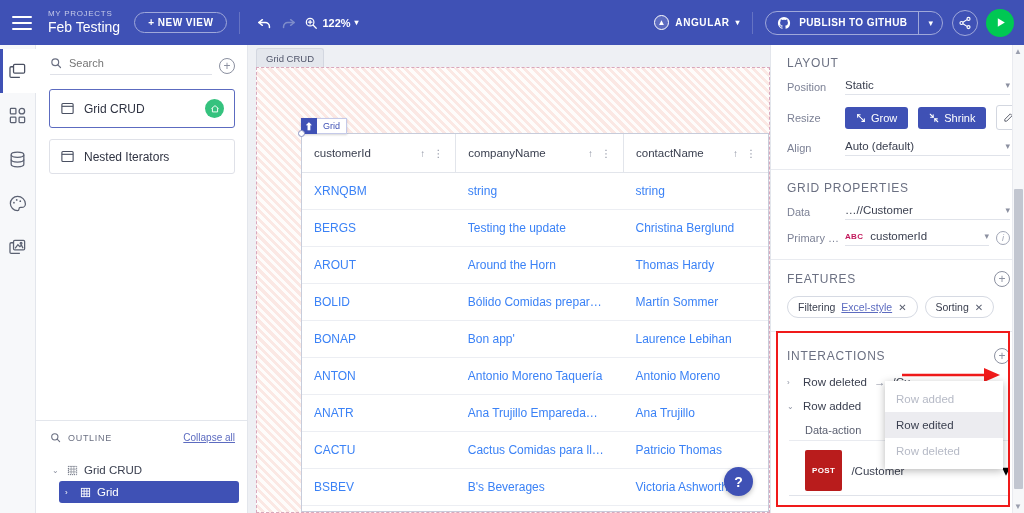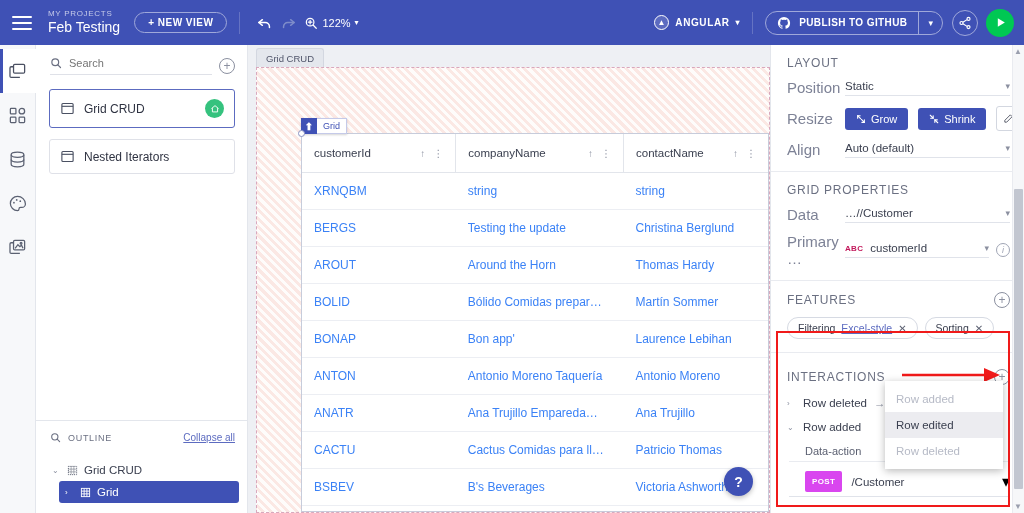--- a/index.html
+++ b/index.html
@@ -25,21 +25,21 @@
   .proj { line-height: 1.05; margin-right: 14px; }
   .proj .lbl { font-size: 8px; letter-spacing: .7px; color: #c5cae9; text-transform: uppercase; display: block; margin-bottom: 2px; }
   .proj .nm { font-size: 14px; color: #fff; display: block; }
   .newview {
     border: 1px solid #9fa8da; border-radius: 20px;
     padding: 4px 13px; font-size: 10px; font-weight: bold; letter-spacing: .5px;
     color: #fff; background: transparent; cursor: pointer; white-space: nowrap;
   }
   .hdr-div { width: 1px; height: 22px; background: #6573c3; margin: 0 12px; }
   .icbtn { width: 24px; height: 24px; display: flex; align-items: center; justify-content: center; cursor: pointer; }
-  .zoomctl { display: flex; align-items: center; gap: 4px; font-size: 11px; font-weight: normal; cursor: pointer; margin-left: 4px; }
+  .zoomctl { display: flex; align-items: center; gap: 4px; font-size: 11px; font-weight: bold; cursor: pointer; margin-left: 4px; }
   .spacer { flex: 1; }
   .ngblock { display: flex; align-items: center; gap: 6px; font-size: 10px; font-weight: bold; letter-spacing: .6px; cursor: pointer; }
   .nglogo { width: 15px; height: 15px; border-radius: 50%; background: #5c6bc0; border: 1.5px solid #fff; display: flex; align-items: center; justify-content: center; font-size: 8px; }
   .pub {
     display: flex; align-items: stretch;
     border: 1px solid #9fa8da; border-radius: 20px; overflow: hidden; cursor: pointer;
   }
   .pub-main { display: flex; align-items: center; gap: 8px; padding: 4px 11px; font-size: 10px; font-weight: bold; letter-spacing: .4px; }
   .pub-div { width: 1px; background: #9fa8da; }
   .pub-caret { display: flex; align-items: center; padding: 0 9px; font-size: 9px; }
@@ -113,36 +113,36 @@
 
   .helpbtn { position: absolute; right: 16px; bottom: 16px; width: 29px; height: 29px; border-radius: 50%; background: #3f51b5; color: #fff; display: flex; align-items: center; justify-content: center; font-size: 14px; font-weight: bold; cursor: pointer; box-shadow: 0 2px 5px rgba(0,0,0,.25); z-index: 10; }
 
   
   .rpanel { width: 254px; min-width: 254px; background: #fff; border-left: 1px solid #e3e6ec; position: relative; display: flex; flex-direction: column; }
   .rp-scroll { flex: 1; overflow: hidden; position: relative; }
   .sect { padding: 11px 14px 13px 16px; border-bottom: 1px solid #e9ebf0; }
   .sect-hd { display: flex; align-items: center; justify-content: space-between; margin-bottom: 9px; }
   .sect-t { font-size: 12px; letter-spacing: .75px; color: #6b7082; text-transform: uppercase; }
   .prow { display: flex; align-items: center; margin-bottom: 10px; }
-  .plab { width: 58px; min-width: 58px; font-size: 15px; color: #7d8296; }
+  .plab { width: 58px; min-width: 58px; font-size: 11px; color: #7d8296; }
   .pval { flex: 1; display: flex; align-items: center; border-bottom: 1px solid #e0e3ea; padding-bottom: 3px; font-size: 11.5px; color: #3b4050; cursor: pointer; }
   .pval .v { flex: 1; }
   .pval .cv { font-size: 9px; color: #8b90a0; }
   .btn-pri { background: #3f51b5; color: #fff; border: none; border-radius: 3px; font-size: 11px; padding: 5px 11px; display: flex; align-items: center; gap: 5px; cursor: pointer; font-family: "Liberation Sans", sans-serif; }
   .btn-ico { width: 25px; height: 25px; border: 1px solid #d3d7e0; border-radius: 3px; background: #fff; display: flex; align-items: center; justify-content: center; cursor: pointer; }
   .abc { font-size: 8px; font-weight: bold; color: #c2185b; letter-spacing: .3px; margin-right: 7px; }
   .infoi { width: 14px; height: 14px; border-radius: 50%; border: 1.2px solid #a0a5b5; color: #a0a5b5; font-size: 9px; display: flex; align-items: center; justify-content: center; margin-left: 7px; cursor: pointer; font-style: italic; }
   .chips { display: flex; gap: 7px; flex-wrap: wrap; }
   .chip { display: flex; align-items: center; gap: 6px; border: 1px solid #d6dae3; border-radius: 14px; padding: 4px 10px; font-size: 10.5px; color: #3b4050; background: #fff; }
   .chip a { color: #5c6bc0; text-decoration: underline; cursor: pointer; }
   .chip .x { color: #5a5f70; cursor: pointer; font-size: 10px; }
   .ia-row { display: flex; align-items: center; gap: 7px; font-size: 11.5px; color: #3b4050; padding: 6px 0; cursor: pointer; }
   .ia-sub { font-size: 11px; color: #5a5f70; padding: 6px 0 4px 16px; border-bottom: 1px solid #e9ebf0; margin-left: 2px; }
   .ia-act { display: flex; align-items: center; gap: 9px; padding: 9px 0 4px 16px; border-bottom: 1px solid #e0e3ea; margin-left: 2px; cursor: pointer; }
-  .verb { background: #d946ef; color: #fff; font-size: 8px; font-weight: bold; letter-spacing: .4px; padding: 6px 7px; border-radius: 2px; }
+  .verb { background: #b91c1c; color: #fff; font-size: 8px; font-weight: bold; letter-spacing: .4px; padding: 16px 7px; border-radius: 2px; }
   .ia-act .p { flex: 1; font-size: 11.5px; color: #3b4050; }
   .redbox { position: absolute; left: 776px; top: 331px; width: 234px; height: 176px; border: 2px solid #f01a1a; pointer-events: none; z-index: 30; }
   .arrow { position: absolute; left: 900px; top: 364px; z-index: 31; pointer-events: none; }
   .menu { position: absolute; left: 885px; top: 381px; width: 118px; background: #fff; box-shadow: 0 2px 8px rgba(0,0,0,.28); z-index: 35; padding: 5px 0; }
   .mi { font-size: 11.5px; padding: 7px 11px; cursor: pointer; color: #3b4050; }
   .mi.dis { color: #b6bac6; cursor: default; }
   .mi.hl { background: #ececf0; }
   .sbtrack { position: absolute; right: 0; top: 0; bottom: 0; width: 12px; background: #f6f7f9; border-left: 1px solid #e9ebf0; }
   .sbthumb { position: absolute; right: 1px; width: 9px; background: #c2c6d0; border-radius: 1px; }
   .sbarrow { position: absolute; right: 2px; color: #9a9fae; font-size: 8px; }

